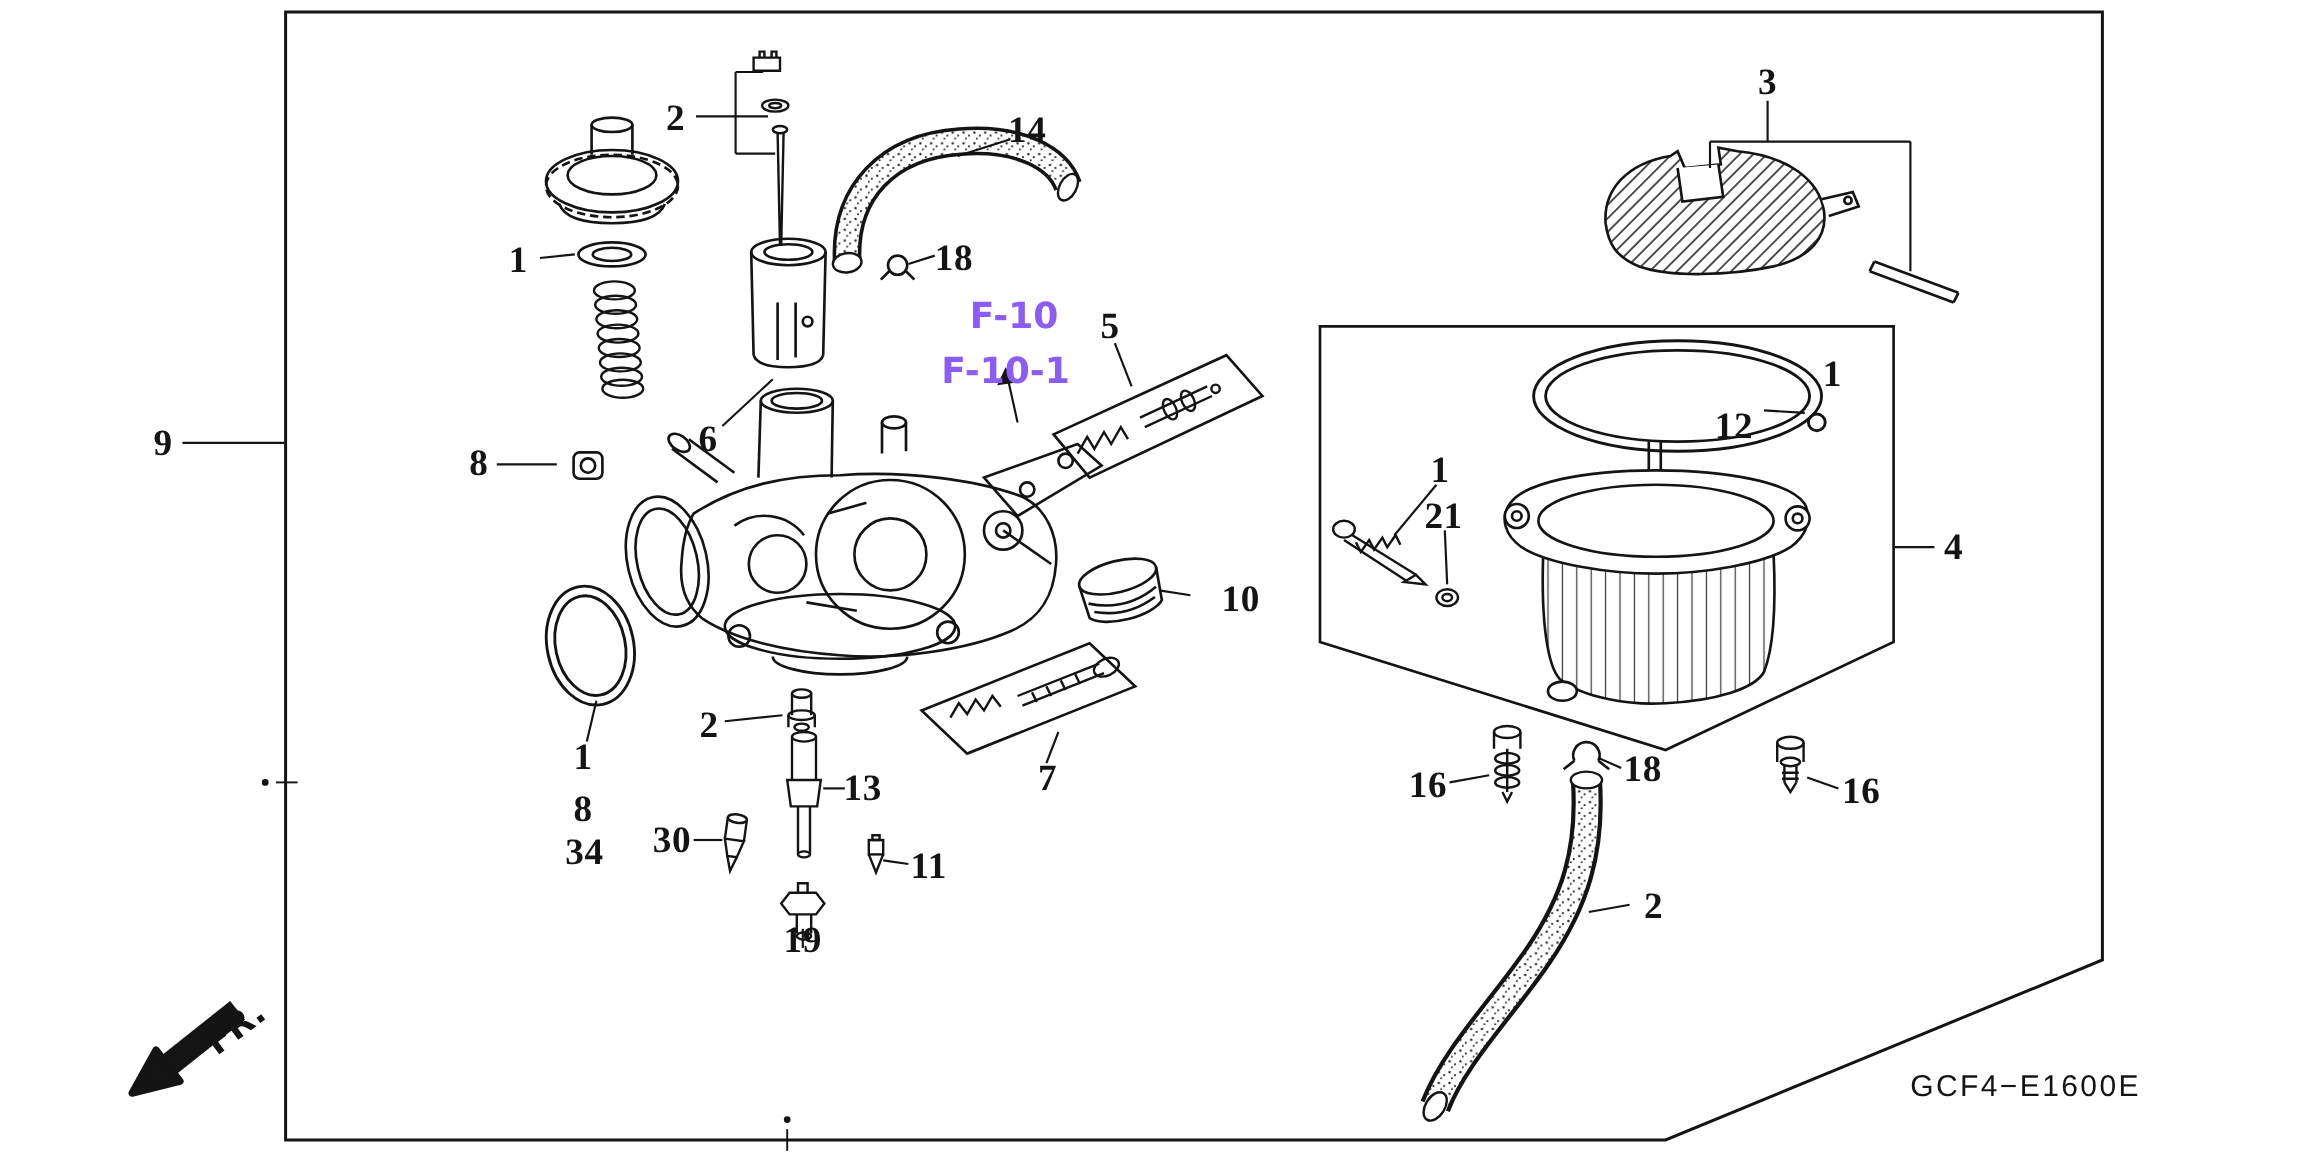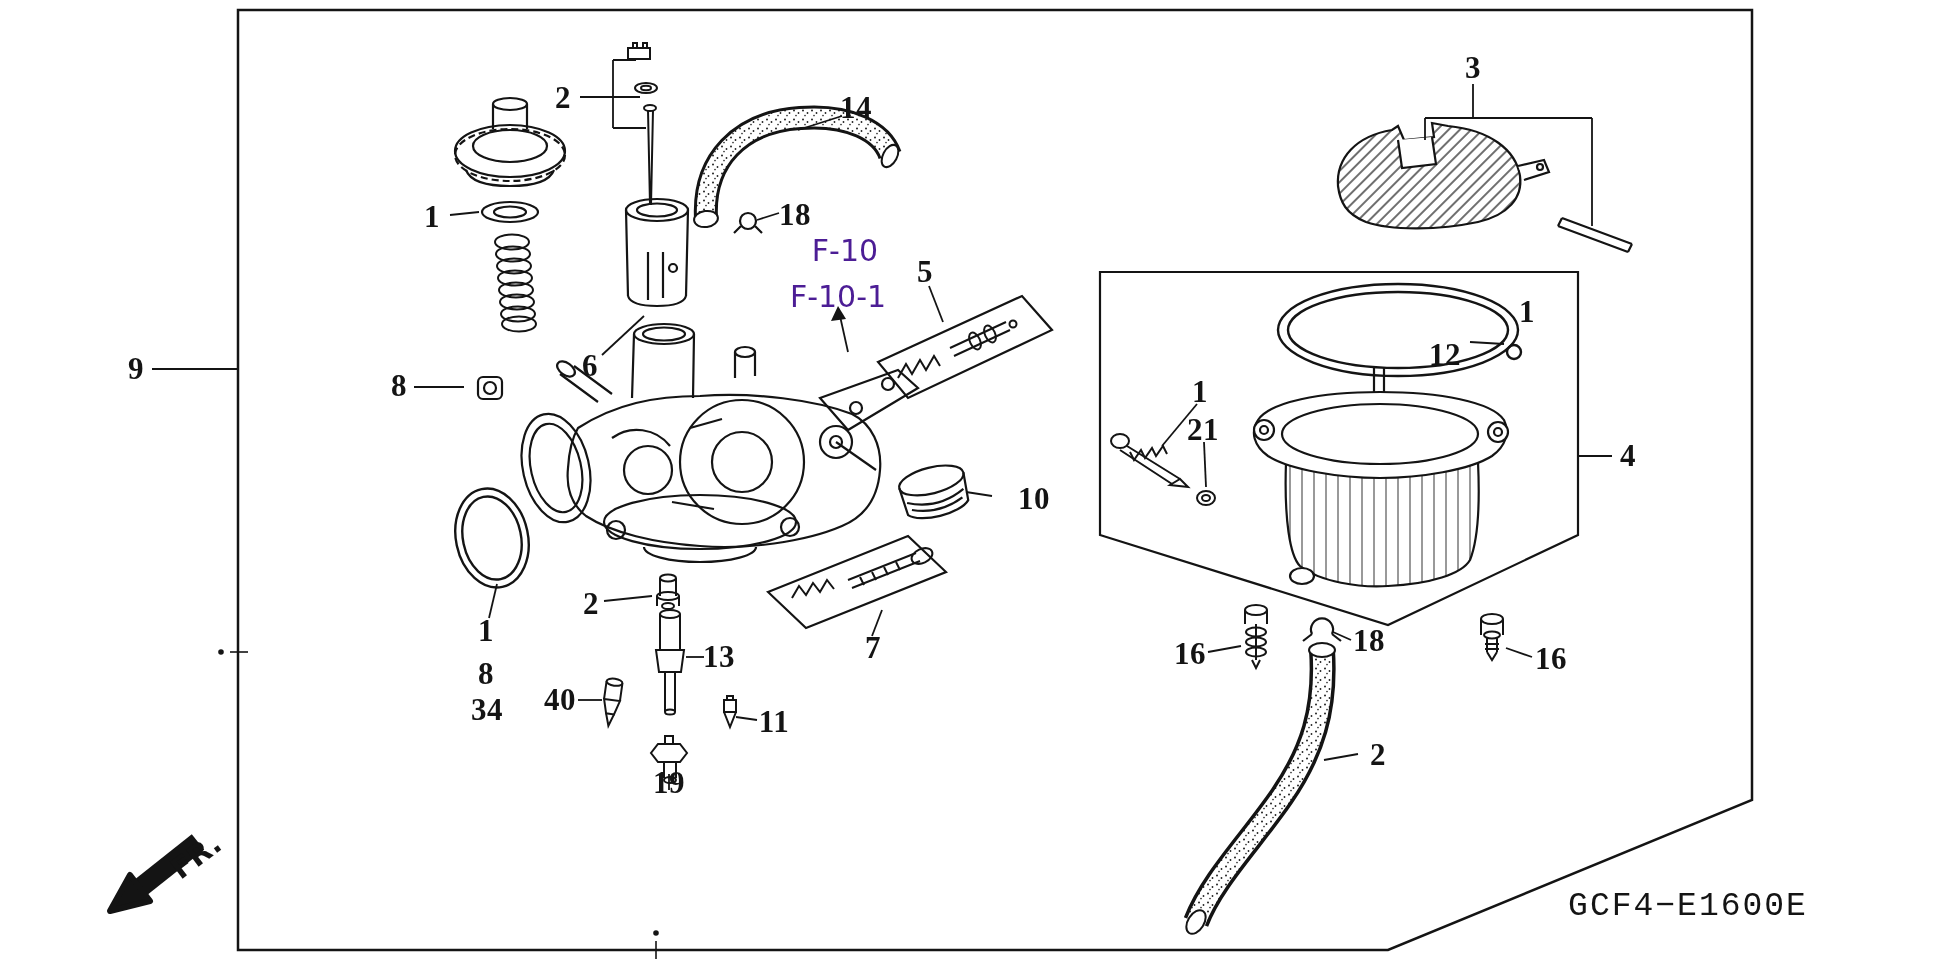--- a/index.html
+++ b/index.html
@@ -24,39 +24,40 @@
     font-weight: 700;
     font-size: 31px;
     letter-spacing: .5px;
     white-space: nowrap;
     color: #141414;
   }
   .xref {
     position: absolute;
     transform: translate(-50%, -50%);
     font-family: "DejaVu Sans", sans-serif;
-    font-weight: 400;
+    font-weight: 700;
     font-size: 30px;
     white-space: nowrap;
-    color: #4c1d95;
+    color: #8b5cf6;
+    margin-top: 14px;
   }
   .fr-label {
     position: absolute;
     transform: translate(-50%, -50%) rotate(-37deg);
     font-family: "DejaVu Sans", sans-serif;
     font-weight: 800;
     font-size: 29px;
     color: #141414;
   }
   .code {
     position: absolute;
     transform: translate(-50%, -50%);
-    font-family: Liberation Mono, monospace;
+    font-family: Liberation Sans, sans-serif;
     font-weight: 400;
-    font-size: 33px;
+    font-size: 25px;
     letter-spacing: 2px;
     color: #141414;
     white-space: nowrap;
   }
 </style>
 </head>
 <body>
 
 <div class="stage">
 
@@ -360,21 +361,21 @@
   <span class="callout" style="left:1200px;top:392px">1</span>
   <span class="callout" style="left:1203px;top:430px">21</span>
   <span class="callout" style="left:1628px;top:456px">4</span>
   <span class="callout" style="left:1034px;top:499px">10</span>
   <span class="callout" style="left:591px;top:604px">2</span>
   <span class="callout" style="left:486px;top:631px">1</span>
   <span class="callout" style="left:486px;top:674px">8</span>
   <span class="callout" style="left:487px;top:710px">34</span>
   <span class="callout" style="left:873px;top:648px">7</span>
   <span class="callout" style="left:719px;top:657px">13</span>
-  <span class="callout" style="left:560px;top:700px">40</span>
+  <span class="callout" style="left:560px;top:700px">30</span>
   <span class="callout" style="left:774px;top:722px">11</span>
   <span class="callout" style="left:669px;top:783px">19</span>
   <span class="callout" style="left:1190px;top:654px">16</span>
   <span class="callout" style="left:1369px;top:641px">18</span>
   <span class="callout" style="left:1551px;top:659px">16</span>
   <span class="callout" style="left:1378px;top:755px">2</span>
 
   <span class="xref" style="left:845px;top:250px">F-10</span>
   <span class="xref" style="left:838px;top:296px">F-10-1</span>
 

